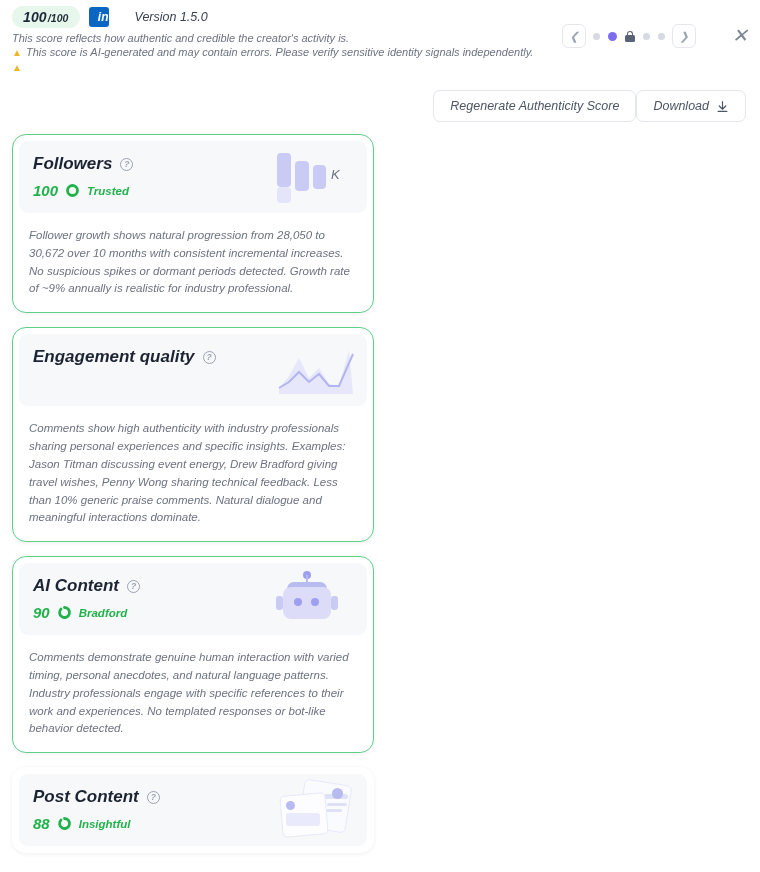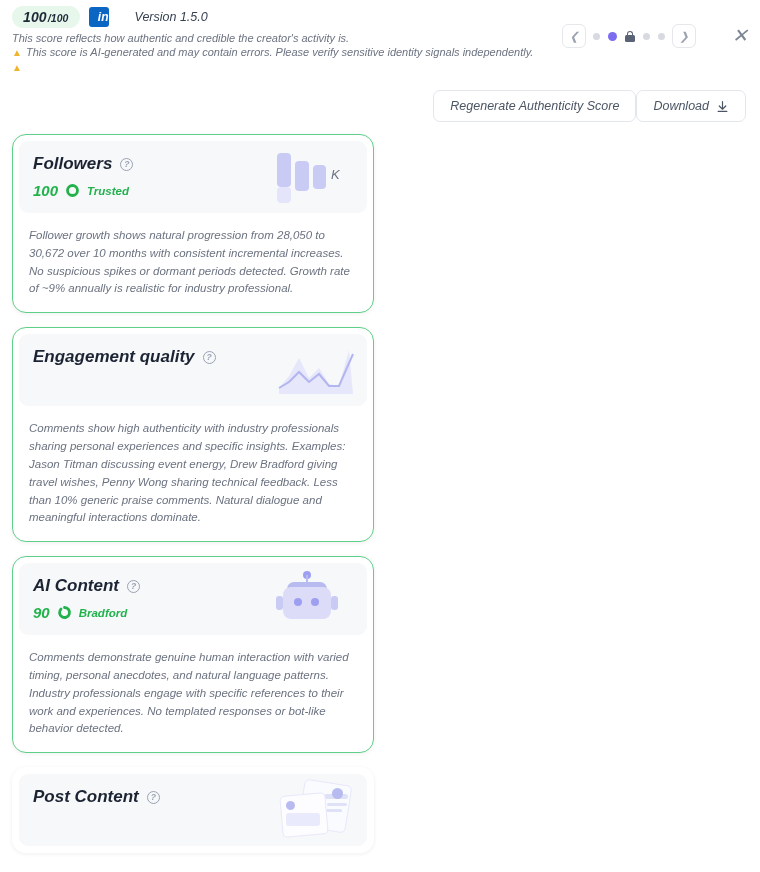--- a/index.html
+++ b/index.html
@@ -250,20 +250,27 @@
       </div>
       <div class="card-body">Comments demonstrate genuine human interaction with varied timing, personal anecdotes, and natural language patterns. Industry professionals engage with specific references to their work and experiences. No templated responses or bot-like behavior detected.</div>
     </div>
 
     <div class="card plain">
       <div class="card-head">
         <div class="card-title">
           <span>Post Content</span>
           <span class="help-ico">?</span>
         </div>
+        <div class="score-row">
+          <span class="score-num">88</span>
+          <svg width="15" height="15" viewBox="0 0 24 24">
+            <path d="M12 4a8 8 0 1 1-5.6 2.3" fill="none" stroke="#22b24c" stroke-width="4.5" stroke-linecap="round"></path>
+          </svg>
+          <span class="score-label">Insightful</span>
+        </div>
         <div class="deco">
           <div class="posts">
             <span class="sheet s1"></span>
             <span class="blk blk2"></span>
             <span class="av av1"></span>
             <span class="ln l1"></span>
               <span class="ln l2"></span>
             <span class="sheet s2"></span>
             <span class="av av2"></span>
             <span class="blk blk1"></span>

